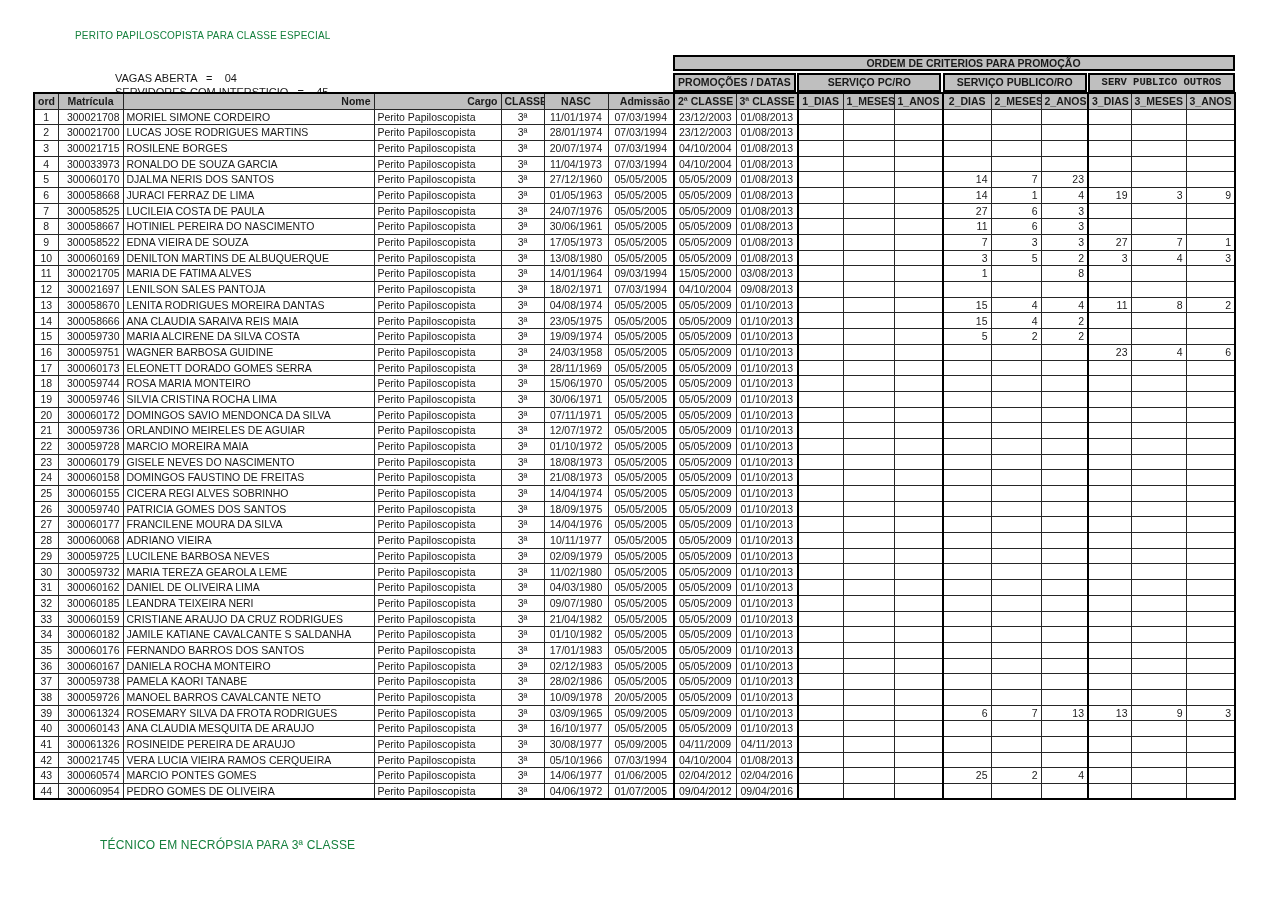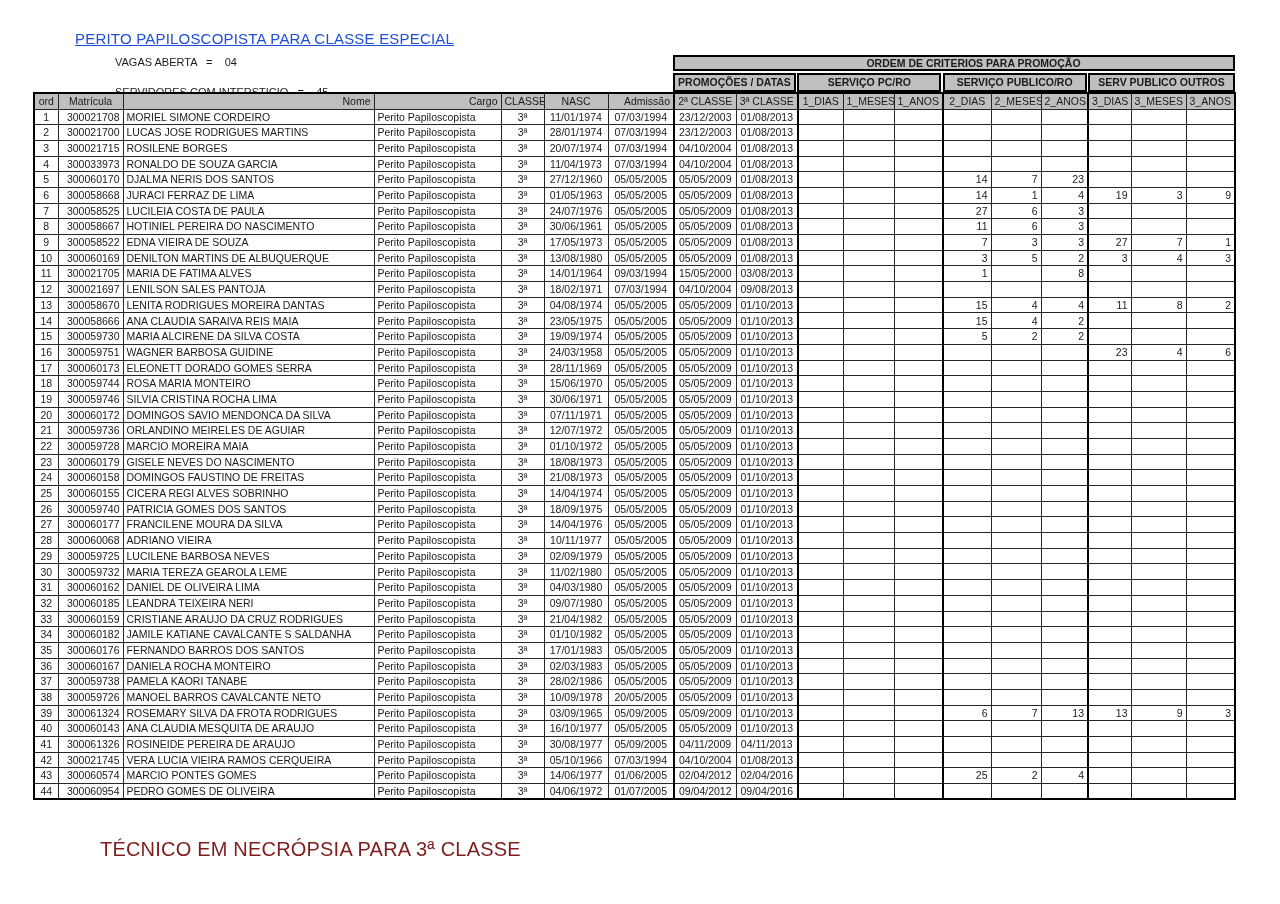--- a/index.html
+++ b/index.html
@@ -3,62 +3,62 @@
 <meta charset="utf-8">
 <style>
   html,body{margin:0;padding:0;background:#ffffff;}
   body{
     width:1280px;height:904px;position:relative;overflow:hidden;
     font-family:"Liberation Sans",sans-serif;color:#1a1a1a;
     -webkit-font-smoothing:antialiased;
   }
   .page-title{
     position:absolute;left:75px;top:30px;
-    font-size:15px;letter-spacing:0.2px;color:#1d4ed8;text-decoration:underline;
+    font-size:10px;letter-spacing:0.2px;color:#15803d;
   }
   .sub-label{position:absolute;left:115px;font-size:11px;white-space:pre;color:#1a1a1a;}
-  #vagas{top:56px;}
+  #vagas{top:72px;}
   #servidores{top:86px;}
 
   
   .criteria{position:absolute;left:673px;top:55px;width:562px;}
   .crit-box{
     box-sizing:border-box;background:#bfbfbf;border:2px solid #000;
     font-weight:bold;font-size:10.5px;text-align:center;
     display:flex;align-items:center;justify-content:center;
     height:16px;line-height:1;
   }
   .crit-title{width:100%;padding-left:39px;}
   .crit-groups{display:flex;margin-top:2px;justify-content:space-between;}
   .crit-groups .crit-box{height:19px;}
-  .g0{width:123px;} .g1{width:144px;} .g2{width:144px;} .g3{width:147px;}
+  .g0{width:123px;} .g1{width:144px;} .g2{width:144px;} .g3{width:147px;font-family:Liberation Mono, monospace;}
 
   
   .tbl-wrap{position:absolute;left:33px;top:92px;}
   table{border-collapse:collapse;table-layout:fixed;width:1201px;}
   td,th{
     box-sizing:border-box;border:1px solid #262626;overflow:hidden;
     font-size:10.5px;line-height:1;padding:0 3px;white-space:nowrap;
   }
-  th{background:#bfbfbf;font-weight:normal;height:16px;text-align:center;}
+  th{background:#bfbfbf;font-weight:bold;height:16px;text-align:center;}
   td{height:15.7px;background:#fff;}
   table{border:2px solid #000;}
   
   .c7,.c9,.c12,.c15{border-left:2px solid #000;}
   
   td.c0,td.c4{text-align:center;}
   td.c1{text-align:right;}
   td.c2,td.c3{text-align:left;}
   td.c5,td.c6,td.c7,td.c8{text-align:center;}
   td.c9,td.c10,td.c11,td.c12,td.c13,td.c14,td.c15,td.c16,td.c17{text-align:right;}
   th.c2,th.c3,th.c6{text-align:right;}
 
   .footer-title{
     position:absolute;left:100px;top:838px;
-    font-size:20px;letter-spacing:0.2px;color:#7f1d1d;
+    font-size:12px;letter-spacing:0.2px;color:#15803d;
   }
 </style>
 </head>
 <body>
 
 <div class="page-title">PERITO PAPILOSCOPISTA PARA CLASSE ESPECIAL</div>
 <div class="sub-label" id="vagas">VAGAS ABERTA   =    04</div>
 <div class="sub-label" id="servidores">SERVIDORES COM INTERSTICIO   =    45</div>
 
 <div class="criteria">
@@ -815,21 +815,21 @@
           <td class="c15"></td>
           <td class="c16"></td>
           <td class="c17"></td>
         </tr>
         <tr>
           <td class="c0">36</td>
           <td class="c1">300060167</td>
           <td class="c2">DANIELA ROCHA MONTEIRO</td>
           <td class="c3">Perito Papiloscopista</td>
           <td class="c4">3ª</td>
-          <td class="c5">02/03/1983</td>
+          <td class="c5">02/12/1983</td>
           <td class="c6">05/05/2005</td>
           <td class="c7">05/05/2009</td>
           <td class="c8">01/10/2013</td>
           <td class="c9"></td>
           <td class="c10"></td>
           <td class="c11"></td>
           <td class="c12"></td>
           <td class="c13"></td>
           <td class="c14"></td>
           <td class="c15"></td>

